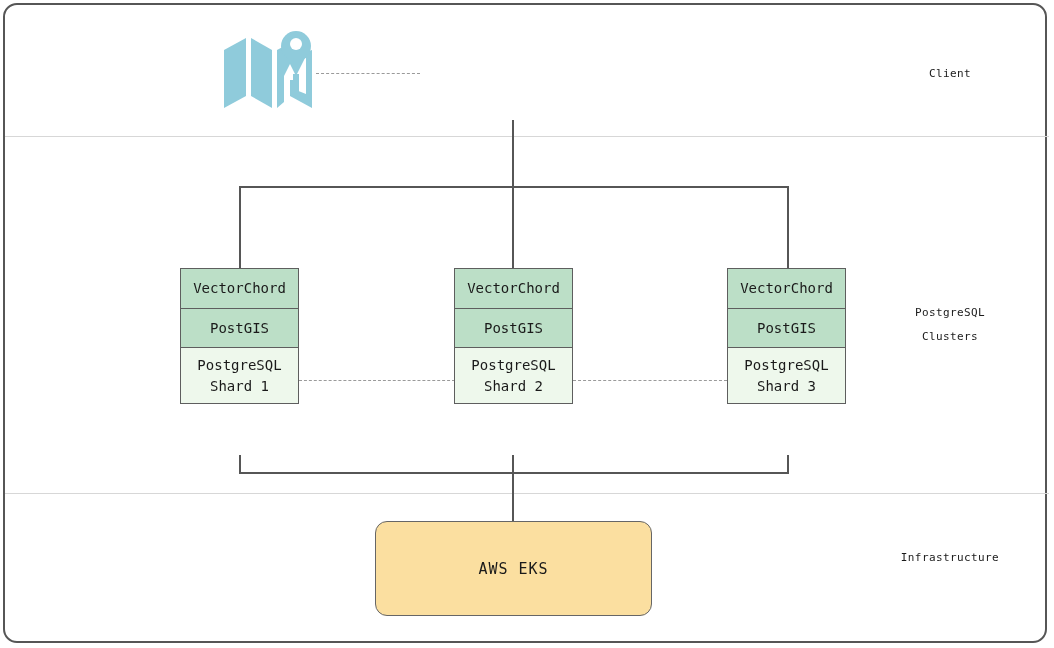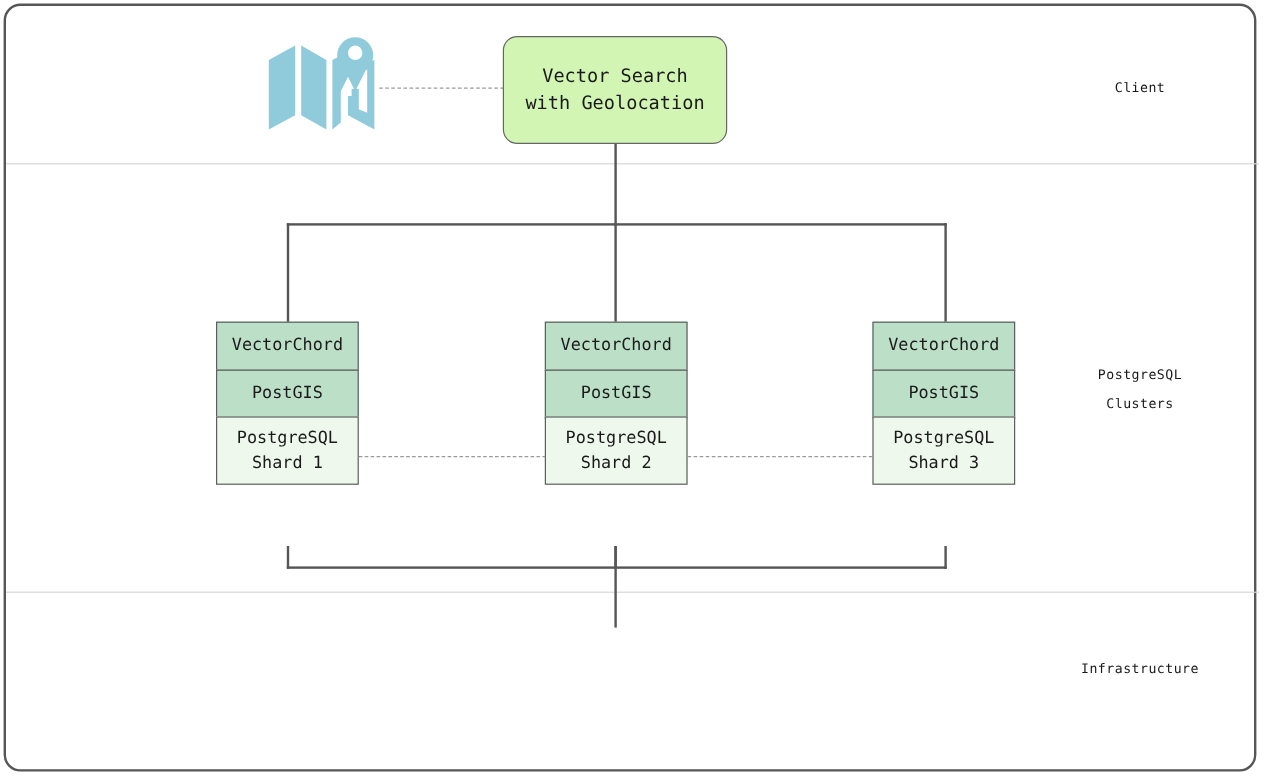--- a/index.html
+++ b/index.html
@@ -209,22 +209,20 @@
       <circle cx="74" cy="22" r="15"></circle>
 
       <path d="M63 30 L85 30 L74 52 Z"></path>
 
       <circle cx="74" cy="20" r="6" fill="#ffffff"></circle>
 
       <rect x="71" y="50" width="6" height="18"></rect>
     </g>
   </svg>
 
-  <div class="node-rounded" id="node-client">Vector Search
-with Geolocation</div>
 
   <div class="shard-stack" id="shard-stack-1">
     <div class="shard-layer layer-ext">VectorChord</div>
     <div class="shard-layer layer-ext">PostGIS</div>
     <div class="shard-layer layer-base">PostgreSQL
 Shard 1</div>
   </div>
 
   <div class="shard-stack" id="shard-stack-2">
     <div class="shard-layer layer-ext">VectorChord</div>
@@ -233,14 +231,15 @@
 Shard 2</div>
   </div>
 
   <div class="shard-stack" id="shard-stack-3">
     <div class="shard-layer layer-ext">VectorChord</div>
     <div class="shard-layer layer-ext">PostGIS</div>
     <div class="shard-layer layer-base">PostgreSQL
 Shard 3</div>
   </div>
 
+  <div class="node-rounded" id="node-infra">AWS EKS</div>
 
 </div>
 
 </body></html>

